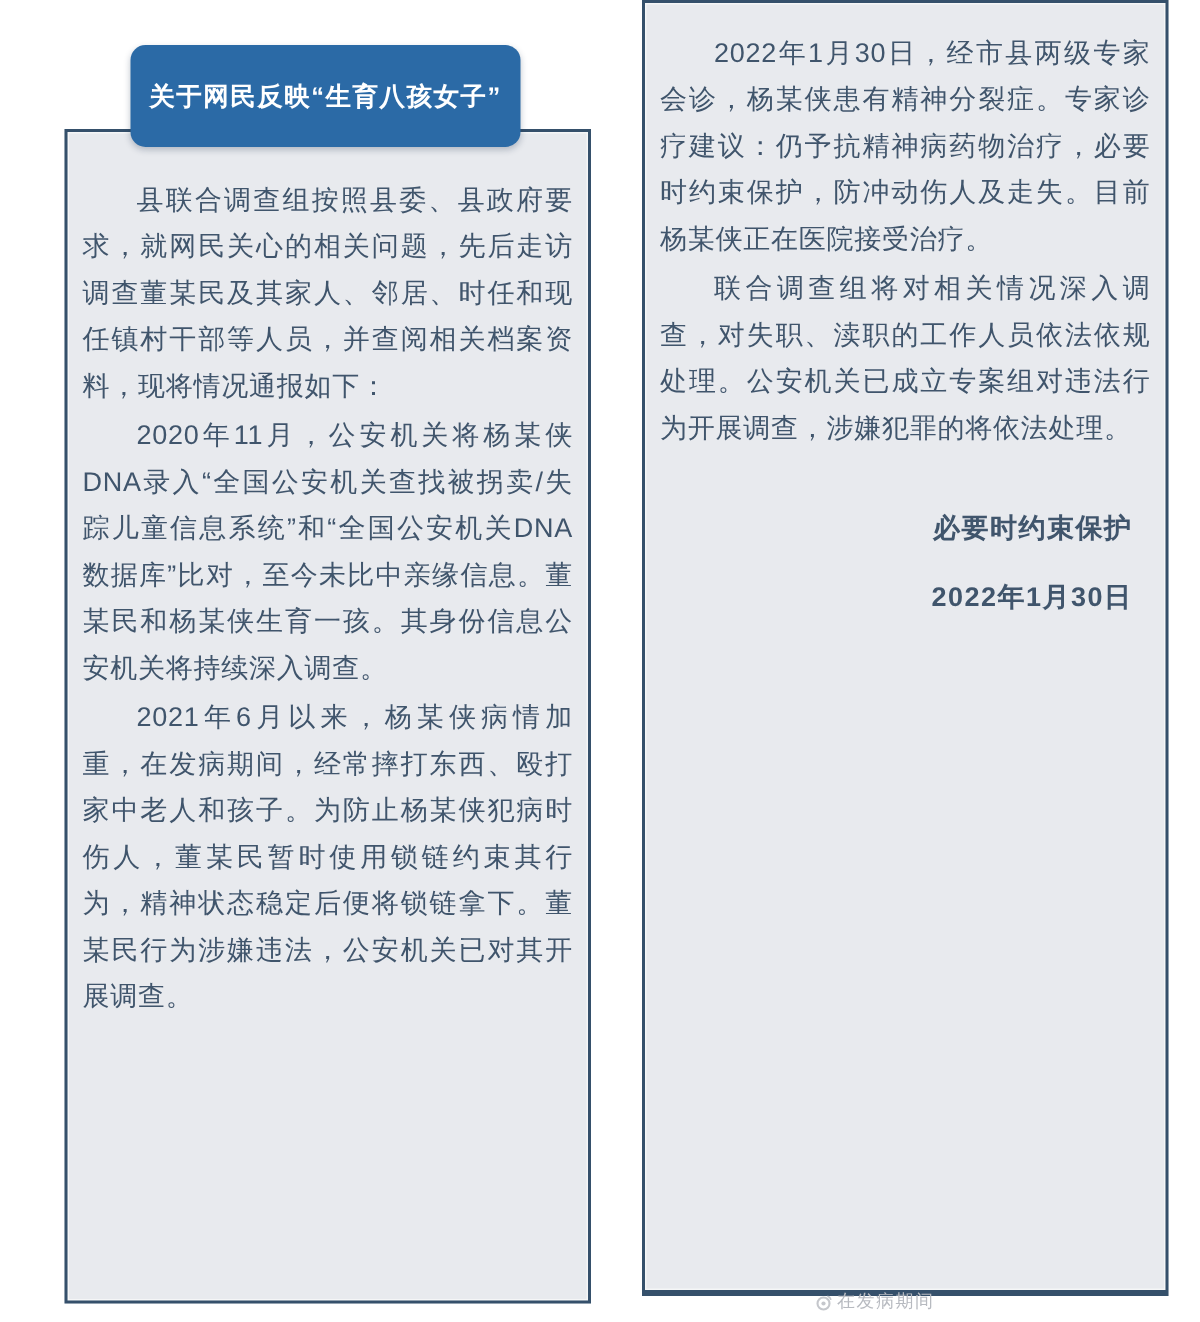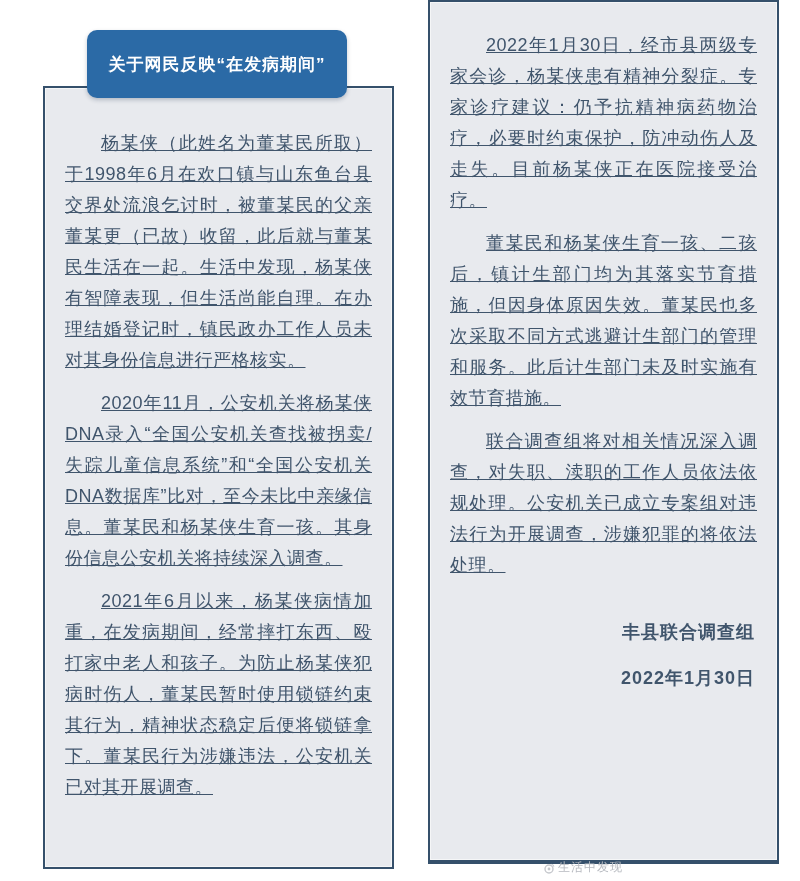--- a/index.html
+++ b/index.html
@@ -45,27 +45,26 @@
     width: 351px; height: 783px;
     padding: 28px 8px 10px 8px;
   }
   .panel-right {
     left: 428px; top: 0px;
     width: 351px; height: 864px;
     border-bottom-width: 4px;
     padding: 16px 8px 10px 8px;
   }
   .panel p {
-    margin: 12px;
+    margin: 2px;
     font-size: 18px;
     line-height: 31px;
     text-align: justify;
     text-indent: 2em;
     letter-spacing: 0.5px;
-    text-decoration: underline;
   }
   
   .signature {
     margin-top: 28px;
     padding-right: 14px;
     text-align: right;
     font-weight: bold;
     font-size: 18px;
     line-height: 46px;
     letter-spacing: 1px;
@@ -83,43 +82,42 @@
     z-index: 1;
   }
   .watermark svg { display: block; opacity: 0.8; }
 </style>
 </head>
 <body>
 
 <div class="page">
 
   <div class="title-banner">
-    <span>关于网民反映“在发病期间”</span>
+    <span>关于网民反映“生育八孩女子”</span>
   </div>
 
   <div class="panel panel-left">
-    <p>杨某侠（此姓名为董某民所取）于1998年6月在欢口镇与山东鱼台县交界处流浪乞讨时，被董某民的父亲董某更（已故）收留，此后就与董某民生活在一起。生活中发现，杨某侠有智障表现，但生活尚能自理。在办理结婚登记时，镇民政办工作人员未对其身份信息进行严格核实。</p>
+    <p>县联合调查组按照县委、县政府要求，就网民关心的相关问题，先后走访调查董某民及其家人、邻居、时任和现任镇村干部等人员，并查阅相关档案资料，现将情况通报如下：</p>
     <p>2020年11月，公安机关将杨某侠DNA录入“全国公安机关查找被拐卖/失踪儿童信息系统”和“全国公安机关DNA数据库”比对，至今未比中亲缘信息。董某民和杨某侠生育一孩。其身份信息公安机关将持续深入调查。</p>
     <p>2021年6月以来，杨某侠病情加重，在发病期间，经常摔打东西、殴打家中老人和孩子。为防止杨某侠犯病时伤人，董某民暂时使用锁链约束其行为，精神状态稳定后便将锁链拿下。董某民行为涉嫌违法，公安机关已对其开展调查。</p>
   </div>
 
   <div class="panel panel-right">
     <p>2022年1月30日，经市县两级专家会诊，杨某侠患有精神分裂症。专家诊疗建议：仍予抗精神病药物治疗，必要时约束保护，防冲动伤人及走失。目前杨某侠正在医院接受治疗。</p>
-    <p>董某民和杨某侠生育一孩、二孩后，镇计生部门均为其落实节育措施，但因身体原因失效。董某民也多次采取不同方式逃避计生部门的管理和服务。此后计生部门未及时实施有效节育措施。</p>
     <p>联合调查组将对相关情况深入调查，对失职、渎职的工作人员依法依规处理。公安机关已成立专案组对违法行为开展调查，涉嫌犯罪的将依法处理。</p>
     <div class="signature">
-      <div>丰县联合调查组</div>
+      <div>必要时约束保护</div>
       <div>2022年1月30日</div>
     </div>
   </div>
 
   <div class="watermark">
     <span>
       <svg width="12" height="12" viewBox="0 0 12 12">
         <circle cx="6" cy="7" r="4" fill="none" stroke="#b7bac0" stroke-width="1.4"></circle>
         <circle cx="6" cy="7" r="1.4" fill="#b7bac0"></circle>
         <path d="M8.5 2.2 Q10.6 2.6 10.9 4.6" fill="none" stroke="#b7bac0" stroke-width="1.1"></path>
       </svg>
     </span>
-    <span>生活中发现</span>
+    <span>在发病期间</span>
   </div>
 
 </div>
 
 </body></html>

